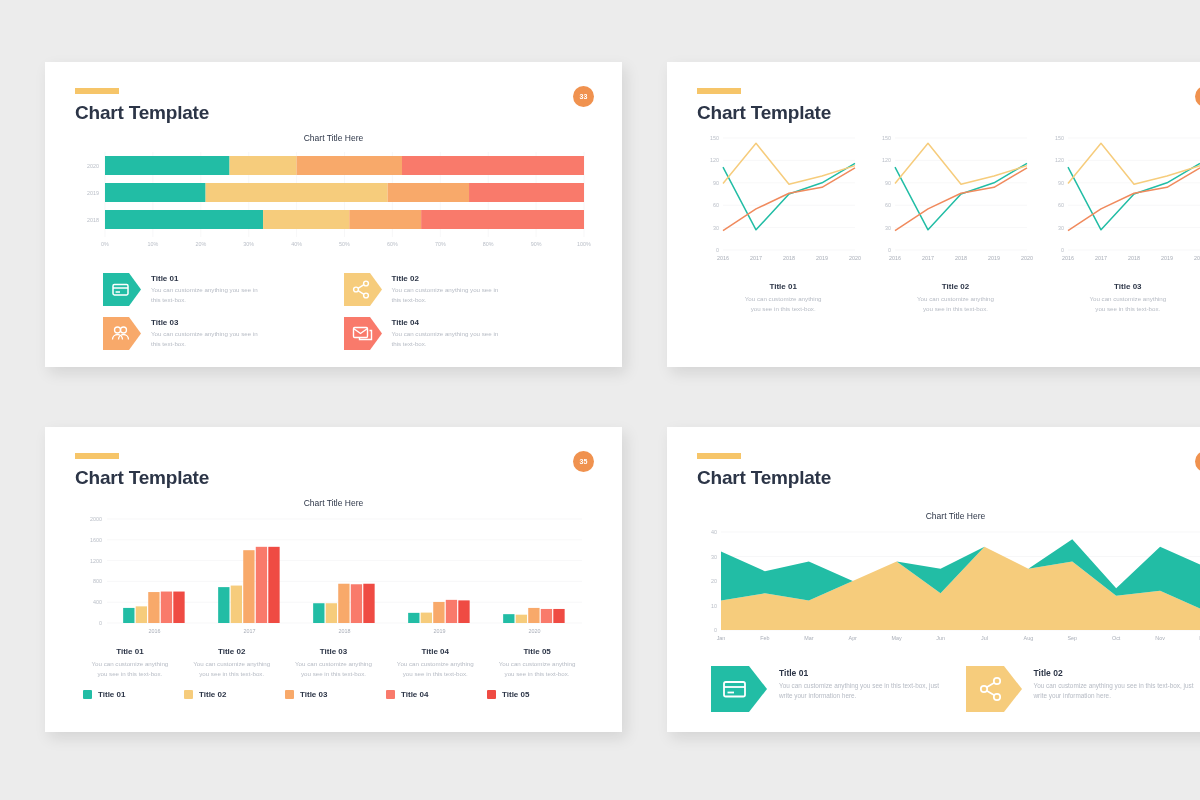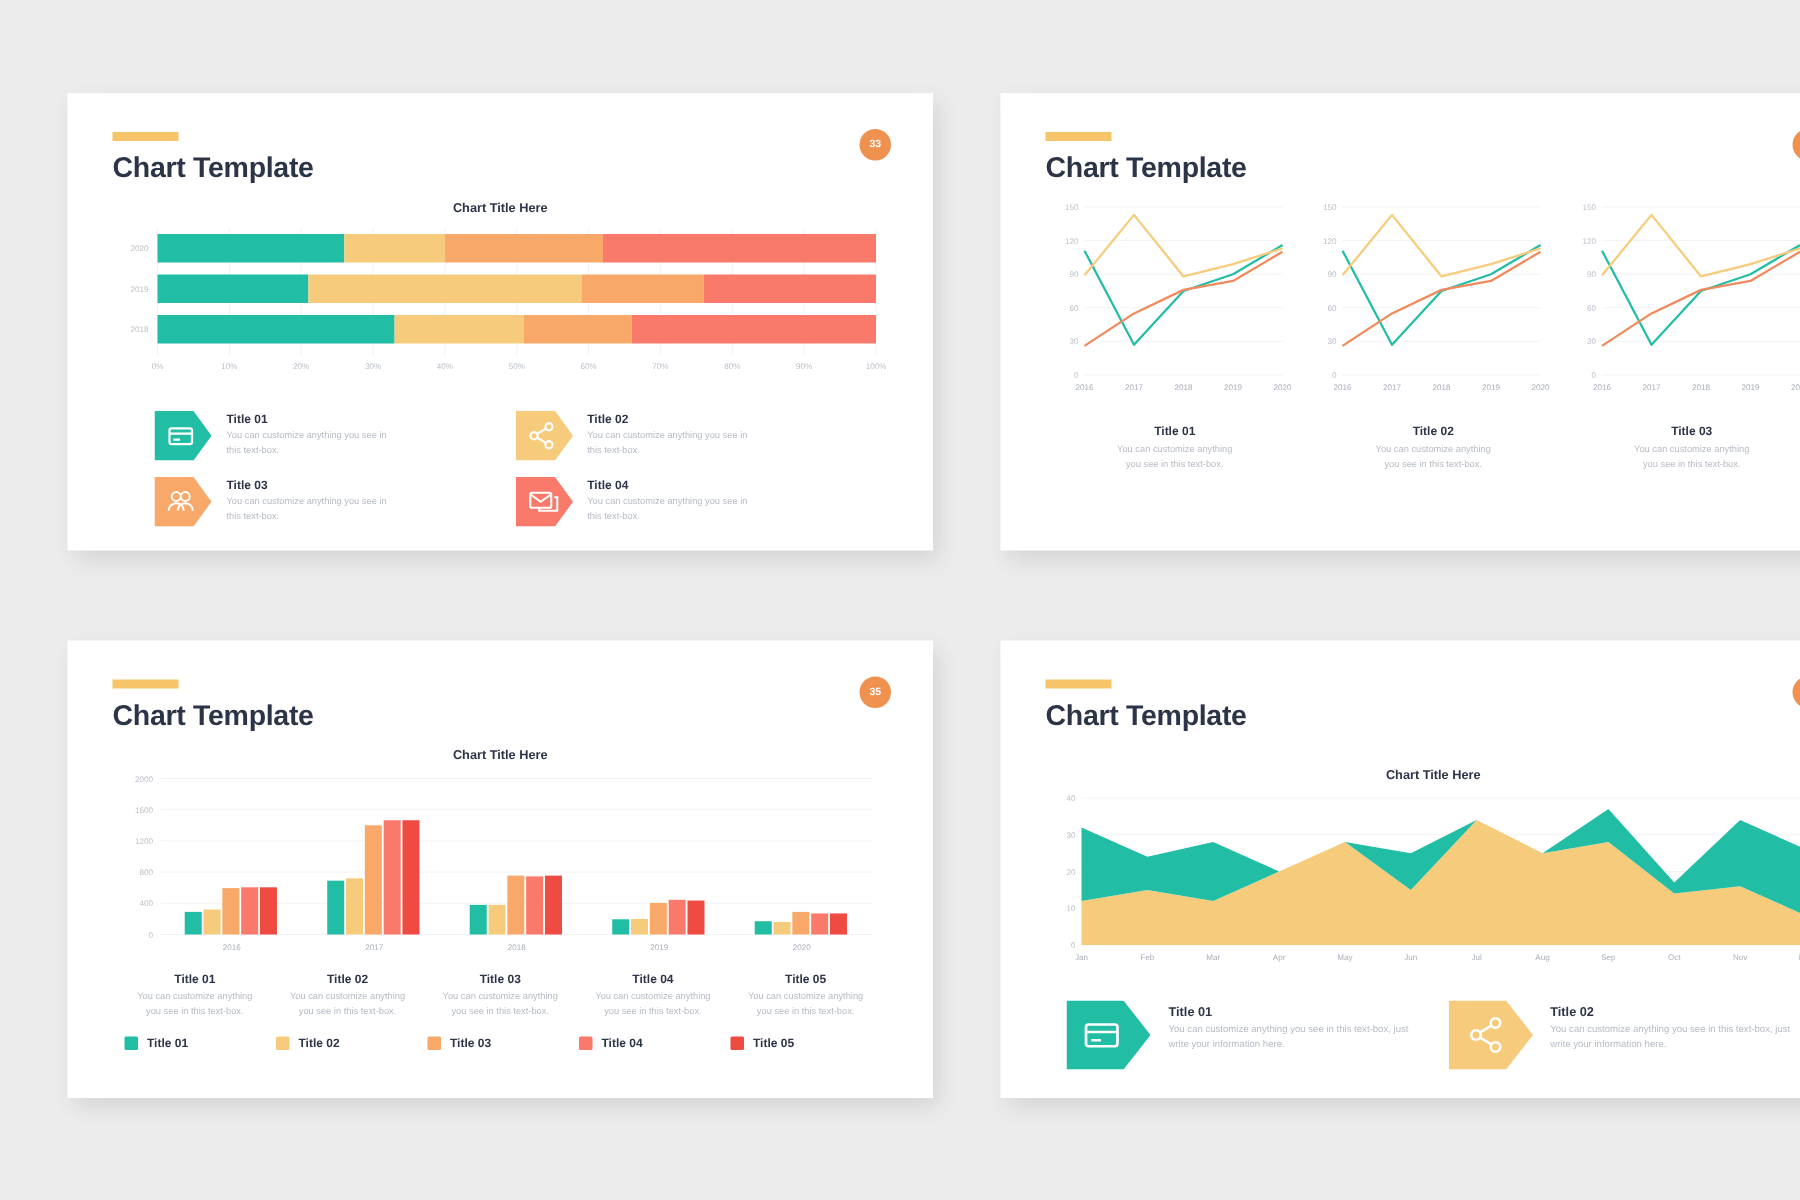--- a/index.html
+++ b/index.html
@@ -35,21 +35,21 @@
     letter-spacing:-0.2px;margin:0;line-height:1.1;
   }
   .badge{
     position:absolute;top:24px;right:28px;
     width:21px;height:21px;border-radius:50%;
     background:#f0924f;color:#fff;
     font-size:7px;display:flex;align-items:center;justify-content:center;
     font-weight:bold;
   }
   .chart-title{
-    text-align:center;font-size:8.5px;font-weight:bold;color:#2c3547;
+    text-align:center;font-size:8.5px;font-weight:normal;color:#2c3547;
     margin-top:9px;margin-bottom:5px;
   }
   
   .axlab{font-size:5.4px;fill:#b9bec7;}
   .axlab-d{font-size:5.4px;fill:#a9aeb8;}
   .grid-line{stroke:#f1f2f4;stroke-width:0.6;}
   
   .icon-grid{
     display:grid;grid-template-columns:1fr 1fr;
     column-gap:14px;row-gap:11px;margin-top:16px;padding:0 22px 0 28px;

